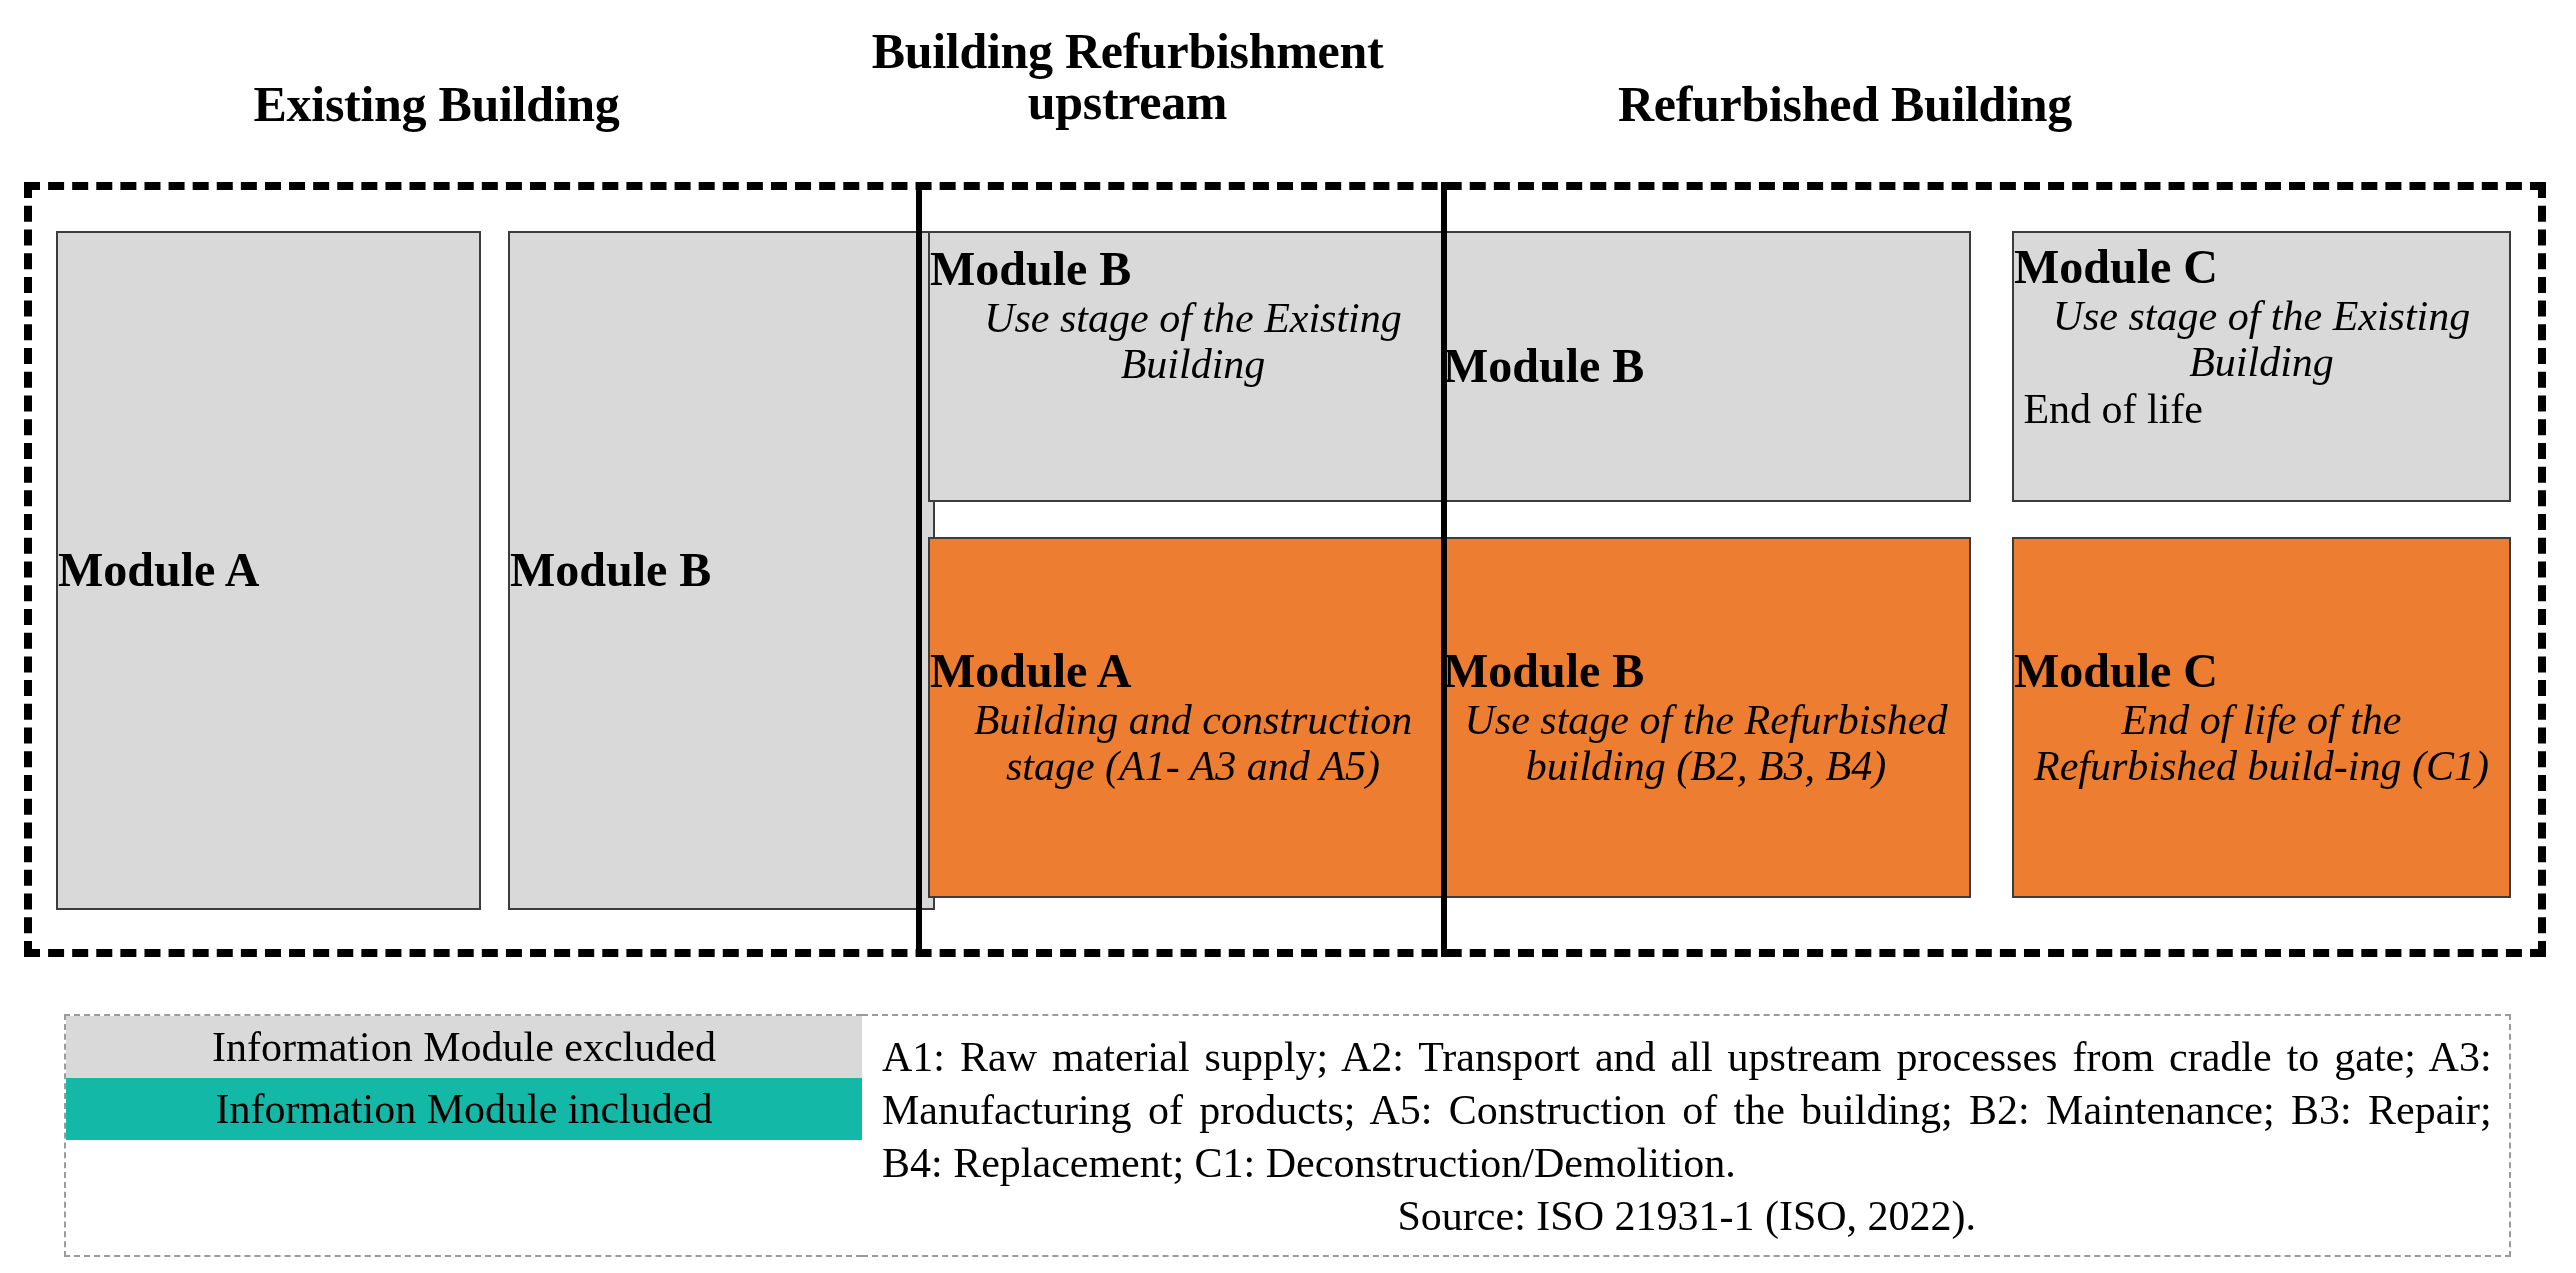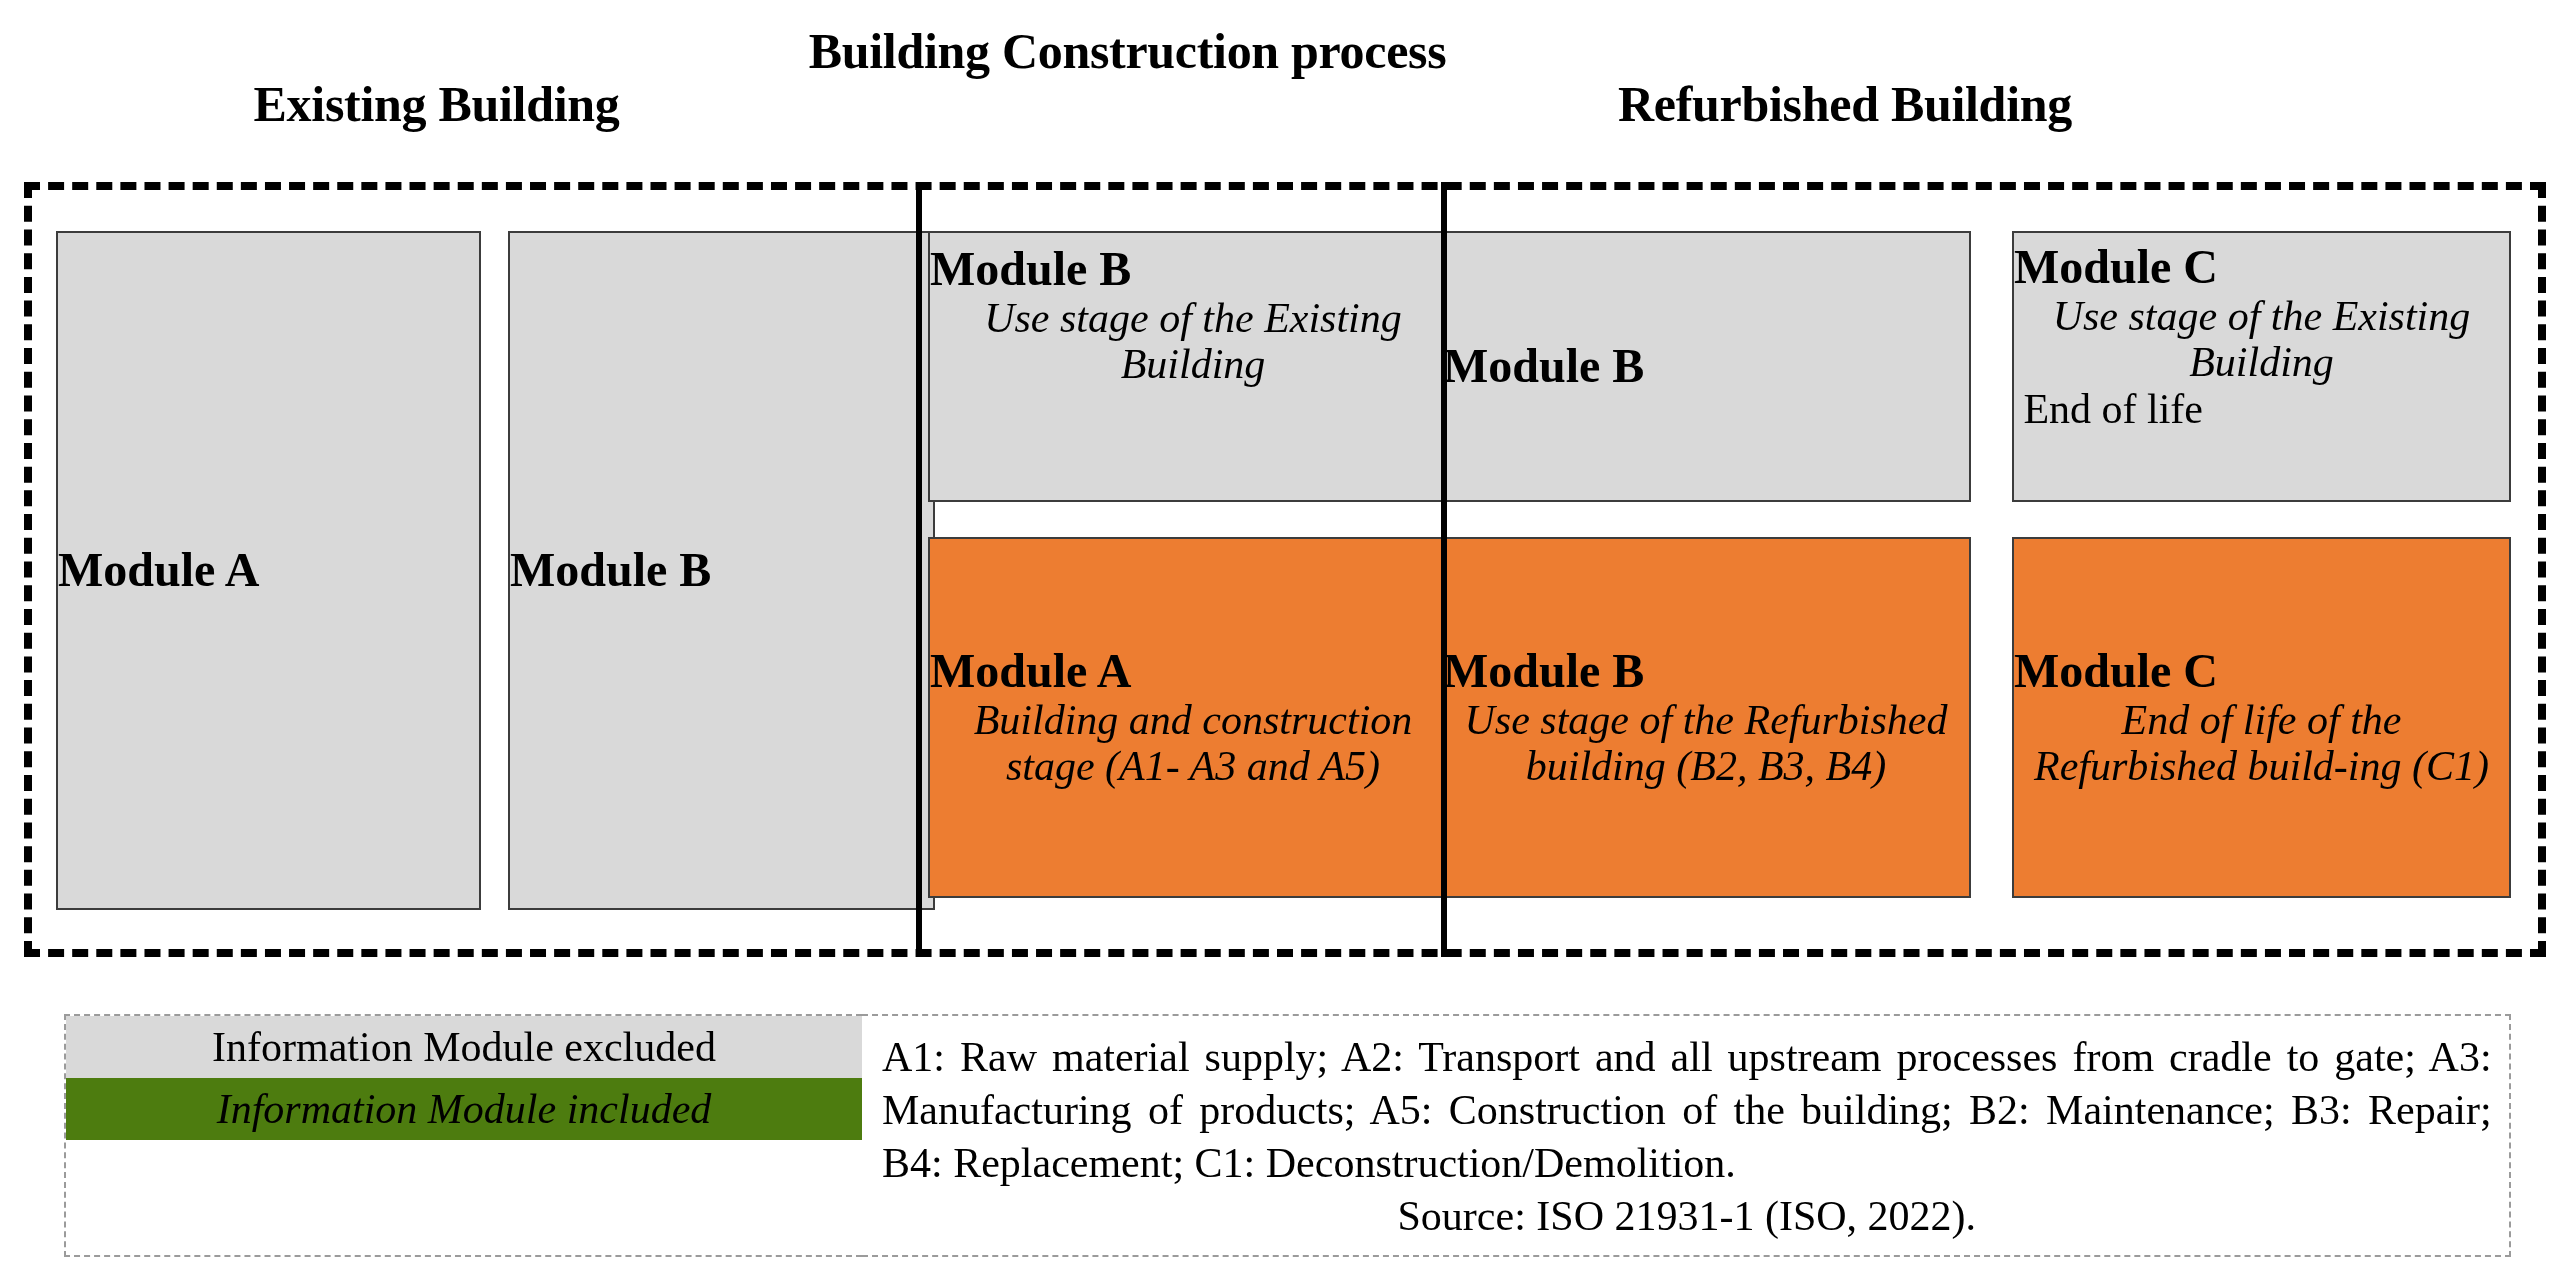--- a/index.html
+++ b/index.html
@@ -166,21 +166,21 @@
   .legend-swatch {
     height: 62px;
     display: flex;
     align-items: center;
     justify-content: center;
     font-size: 42px;
     line-height: 1;
     box-sizing: border-box;
   }
   .legend-swatch.gray   { background: #d9d9d9; }
-  .legend-swatch.orange { background: #4d7c0f; font-style: italic; }
+  .legend-swatch.orange { background: #14b8a6; }
   .legend-swatch.blank  { background: #ffffff; flex: 1; }
 
   .legend-notes {
     flex: 1;
     box-sizing: border-box;
     border: 2px dashed #9b9b9b;
     border-left: none;
     padding: 14.8px 17.4px 0 20px;
     font-size: 42px;
     line-height: 1.26;
@@ -190,21 +190,21 @@
   .legend-notes .src {
     display: block;
     text-align: center;
   }
 </style>
 </head>
 <body>
 
 <div class="headers">
   <div class="hdr hdr-existing">Existing Building</div>
-  <div class="hdr hdr-process">Building Construction process</div>
+  <div class="hdr hdr-process">Building Refurbishment upstream</div>
   <div class="hdr hdr-refurbished">Refurbished Building</div>
 </div>
 
 <div class="frame"></div>
 <div class="divider divider-1"></div>
 <div class="divider divider-2"></div>
 
 <div class="box gray box-a-existing">
   <div class="m-title">Module A</div>
 </div>

